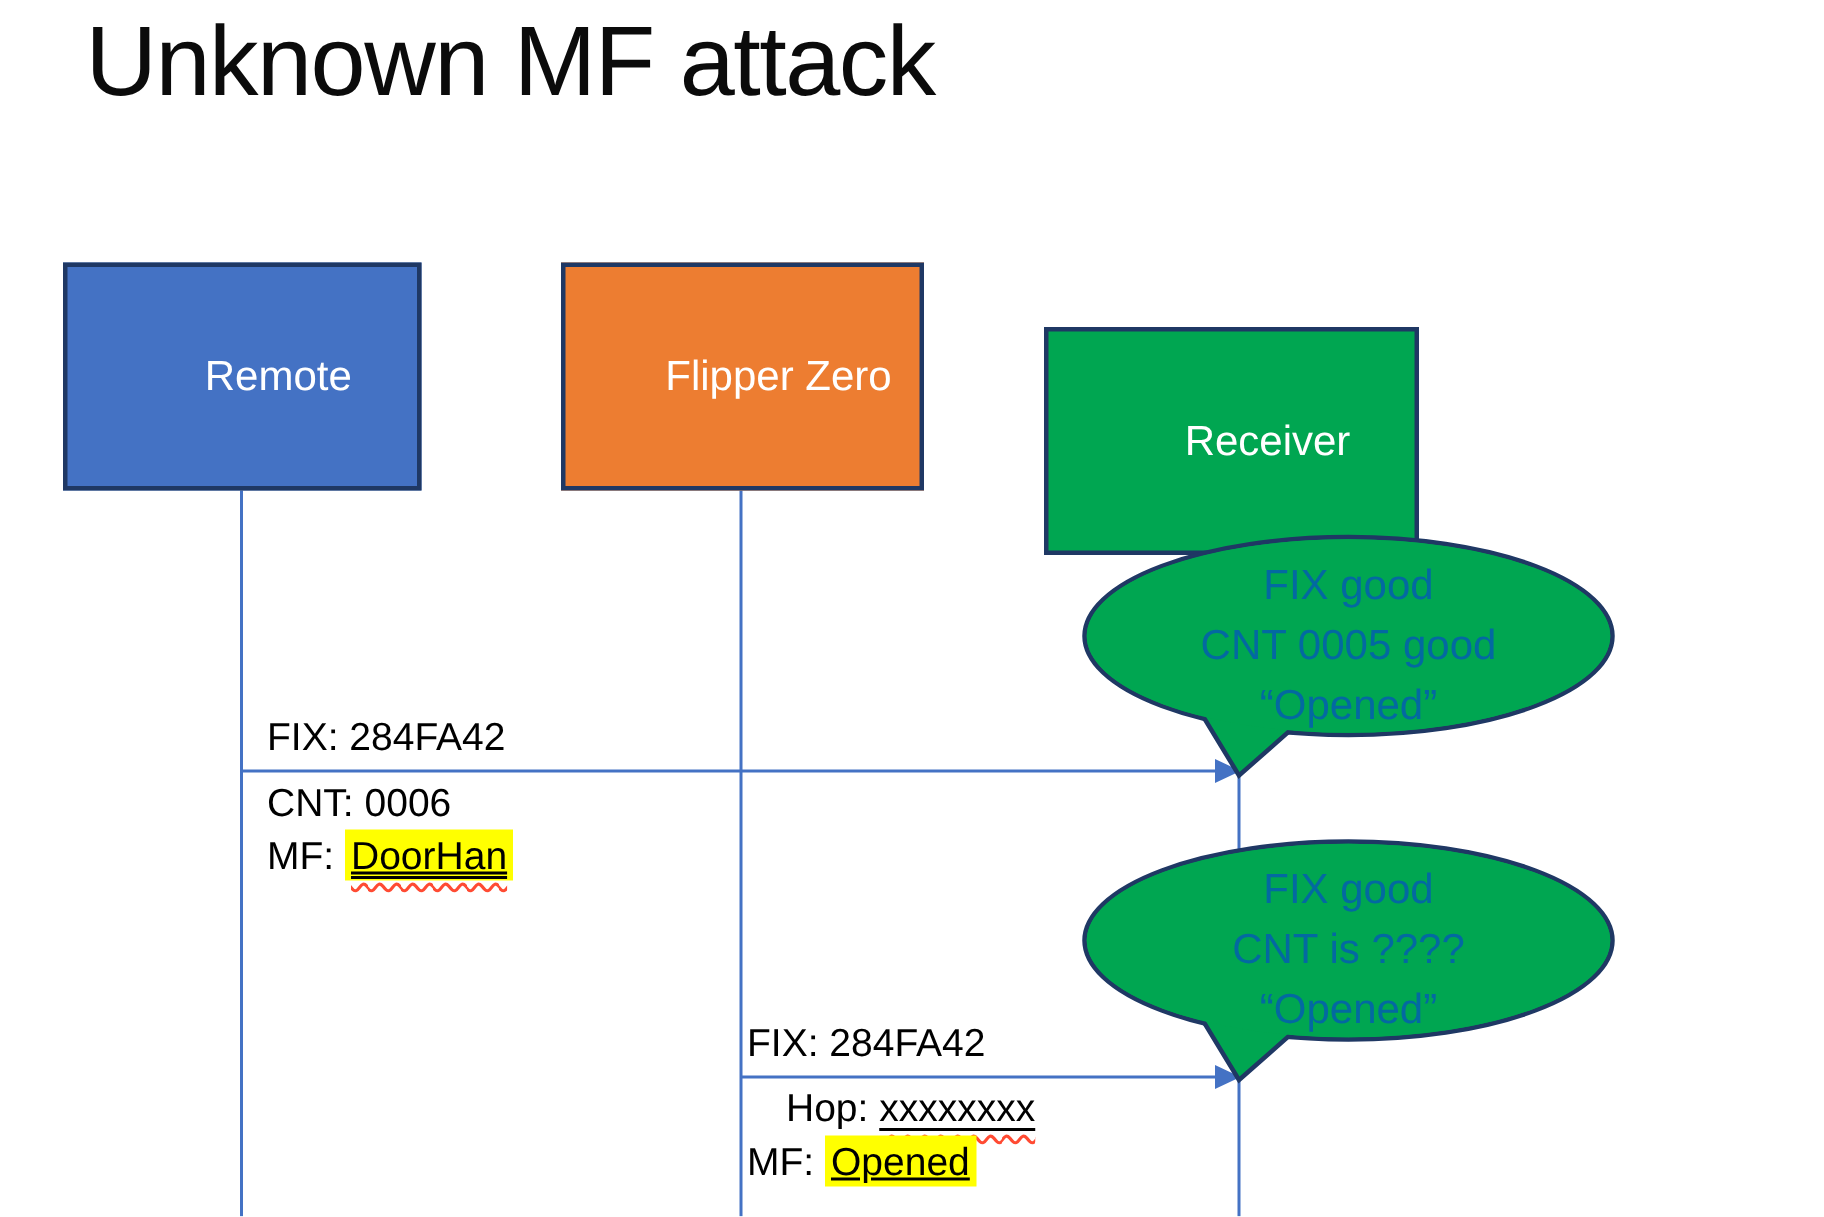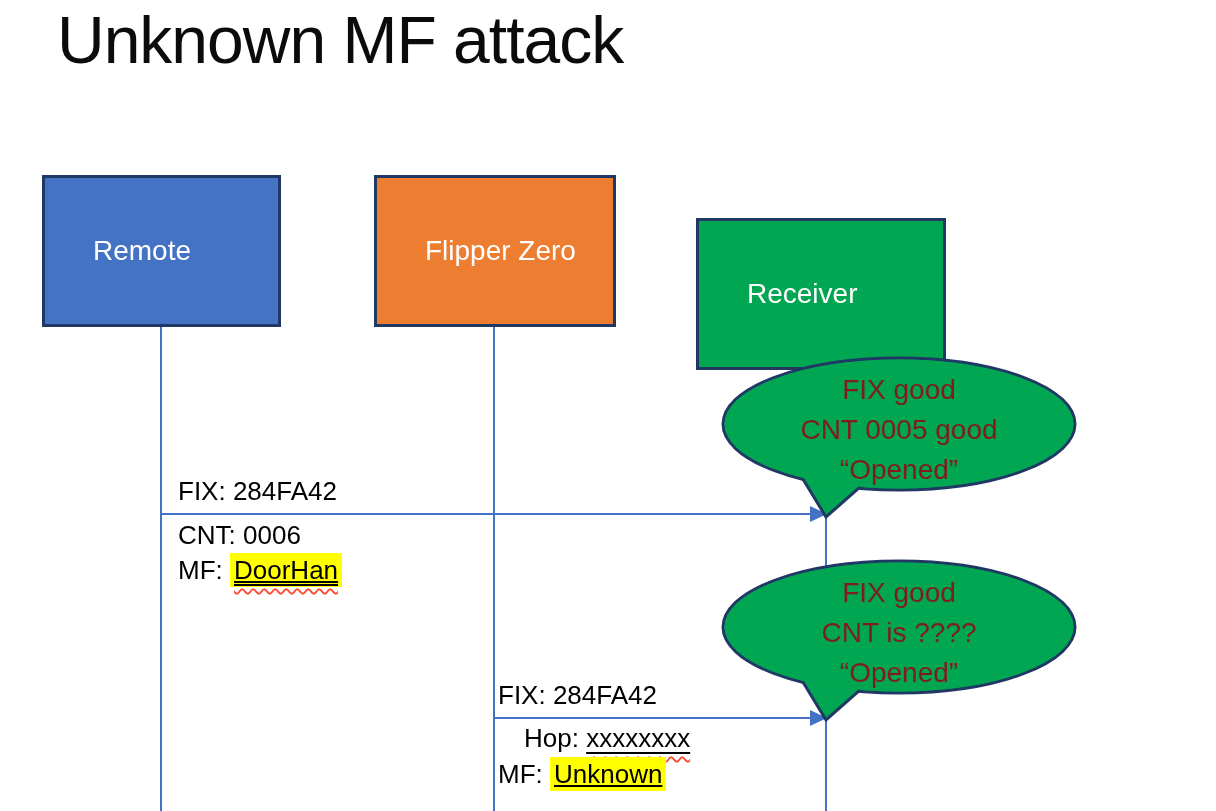--- a/index.html
+++ b/index.html
@@ -14,21 +14,21 @@
   }
   .slide-title{
     position:absolute; left:57px; top:2px; margin:0;
     font-size:66px; font-weight:300; letter-spacing:-1px; color:#0b0b0b;
     font-family:"Liberation Sans", sans-serif; white-space:nowrap;
   }
   
   .actor{
     position:absolute; top:175px; height:152px; box-sizing:border-box;
     border:3px solid var(--shape-border);
-    display:flex; align-items:center; justify-content:flex-start;
+    display:flex; align-items:center; justify-content:center;
     color:#fff; font-size:28px; z-index:2;padding-left:48px;
   }
   .actor-remote  { left:42px;  width:239px; background:var(--remote-fill); }
   .actor-flipper { left:374px; width:242px; background:var(--flipper-fill); }
   .actor-receiver{ left:696px; width:250px; background:var(--receiver-fill);margin-top:43px; }
   
   .lifeline{ position:absolute; top:327px; height:484px; width:2px; background:var(--connector); z-index:1; }
   .life-remote  { left:160px; }
   .life-flipper { left:493px; }
   .life-receiver{ left:825px; }
@@ -63,21 +63,21 @@
   
   .bubble{ position:absolute; width:366px; height:170px; z-index:3; }
   .bubble-1{ left:716px; top:355px; }
   .bubble-2{ left:716px; top:558px; }
   .bubble svg{ position:absolute; left:0; top:0; }
   .bubble-body, .bubble-tail{ fill:var(--bubble-fill); stroke:var(--shape-border); stroke-width:3; }
   .bubble-tail{ stroke-linejoin:miter; }
   .bubble-body-cover{ fill:var(--bubble-fill); stroke:none; }
   .bubble-text{
     position:absolute; left:0; top:15px; width:366px; text-align:center;
-    color:#7f1d1d; font-size:28px; line-height:40px; z-index:4;
+    color:#0369a1; font-size:28px; line-height:40px; z-index:4;
   }
 </style>
 </head>
 <body>
 
 <div class="slide">
 
   <h1 class="slide-title">Unknown MF attack</h1>
 
   <div class="actor actor-remote">
@@ -97,21 +97,21 @@
   <div class="msg-line msg1-line"></div>
   <div class="arrowhead msg1-arrowhead"></div>
   <div class="msg-text m1-l1">FIX: 284FA42</div>
   <div class="msg-text m1-l2">CNT: 0006</div>
   <div class="msg-text m1-l3"><span>MF: </span><span class="hl"><span class="ul-solid"><span class="squiggle">DoorHan</span></span></span></div>
 
   <div class="msg-line msg2-line"></div>
   <div class="arrowhead msg2-arrowhead"></div>
   <div class="msg-text m2-l1">FIX: 284FA42</div>
   <div class="msg-text m2-l2"><span>Hop: </span><span class="ul-solid"><span class="squiggle">xxxxxxxx</span></span></div>
-  <div class="msg-text m2-l3"><span>MF: </span><span class="hl">Unknown</span></div>
+  <div class="msg-text m2-l3"><span>MF: </span><span class="hl">Opened</span></div>
 
   <div class="bubble bubble-1">
     <svg width="366" height="170" viewBox="0 0 366 170">
       <ellipse class="bubble-body" cx="183" cy="69" rx="176" ry="66"></ellipse>
       <path class="bubble-tail" d="M 76 106 L 110 162 L 152 125 Z"></path>
       <ellipse class="bubble-body-cover" cx="183" cy="69" rx="174.5" ry="64.5"></ellipse>
     </svg>
     <div class="bubble-text">
       <div>FIX good</div>
       <div>CNT 0005 good</div>

